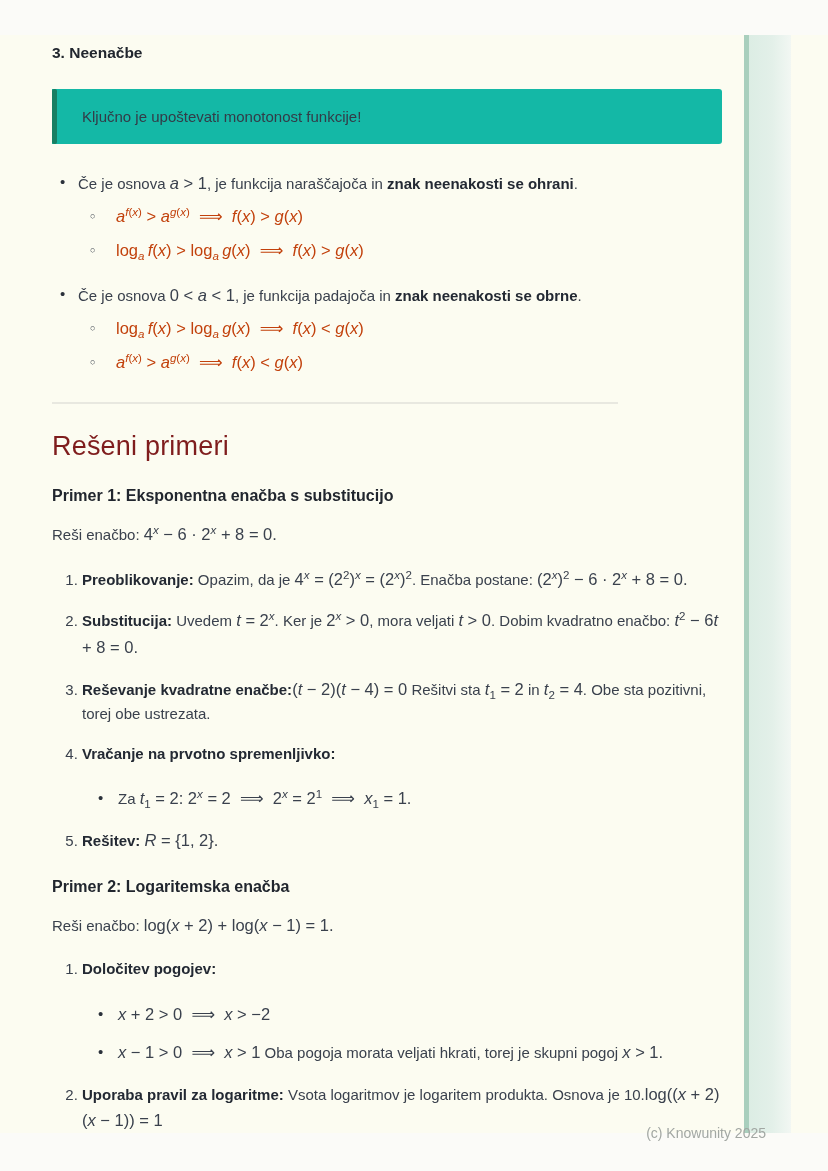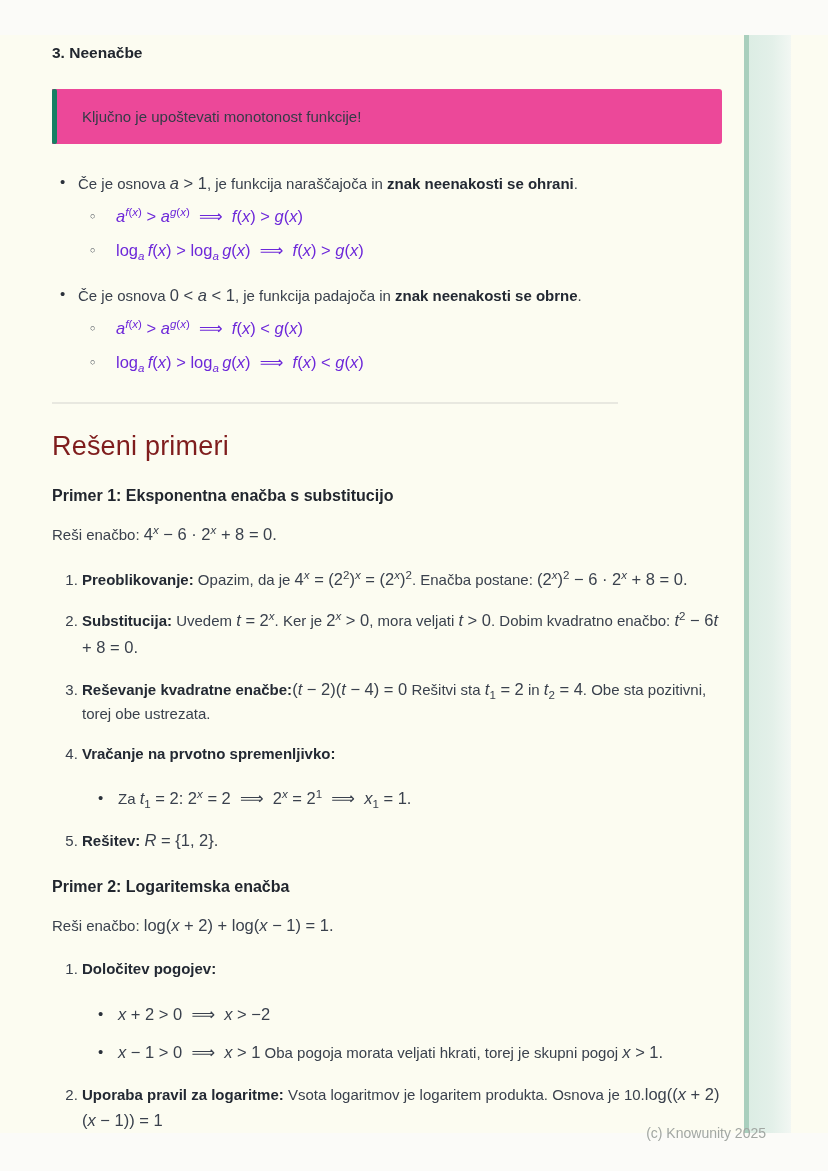--- a/index.html
+++ b/index.html
@@ -23,35 +23,35 @@
     background:#a9cfbd;
   }
   .content{
     position:absolute;left:52px;top:35px;width:670px;
   }
   h3.section-title{
     margin:9px 0 0 0;font-size:15.5px;font-weight:700;color:#21262e;
   }
   .callout{
     margin-top:27px;display:flex;align-items:stretch;
-    background:#ec4899;border-radius:0 3px 3px 0;
+    background:#14b8a6;border-radius:0 3px 3px 0;
   }
   .callout-bar{width:5px;background:#177f63;flex:0 0 5px;border-radius:2px;}
   .callout-body{padding:19px 20px 19px 25px;font-size:15px;color:#333b47;}
   ul.rules{list-style:none;margin:27px 0 0 0;padding:0;}
   li.rule{margin-bottom:23px;}
   .rule-intro{
     position:relative;padding-left:26px;font-size:15px;line-height:1.5;color:#3a414d;
   }
   .rule-intro::before{
     content:"•";position:absolute;left:8px;top:0;color:#2b313b;font-size:15px;
   }
   ul.sub-formulas{list-style:none;margin:11px 0 0 38px;padding:0;}
   ul.sub-formulas li{
-    position:relative;padding-left:26px;margin-bottom:15px;font-size:15px;color:#6d28d9;
+    position:relative;padding-left:26px;margin-bottom:15px;font-size:15px;color:#c2410c;
   }
   ul.sub-formulas li::before{
     content:"○";position:absolute;left:0;top:4px;font-size:9px;color:#3a414d;
   }
   .m{font-family:Liberation Sans, sans-serif;font-size:16.5px;}
   .m sup{font-size:70%;line-height:0;}
   .m sub{font-size:70%;line-height:0;}
   hr.divider{
     border:none;border-top:2px solid #e8e8e0;width:566px;margin:30px 0 0 0;
   }
@@ -94,22 +94,22 @@
     <li class="rule">
       <div class="rule-intro">Če je osnova <span class="m"><i>a</i> &gt; 1</span>, je funkcija naraščajoča in <b>znak neenakosti se ohrani</b>.</div>
       <ul class="sub-formulas">
         <li><span class="m"><i>a</i><sup><i>f</i>(<i>x</i>)</sup> &gt; <i>a</i><sup><i>g</i>(<i>x</i>)</sup>&nbsp;&nbsp;⟹&nbsp;&nbsp;<i>f</i>(<i>x</i>) &gt; <i>g</i>(<i>x</i>)</span></li>
         <li><span class="m">log<sub><i>a</i></sub> <i>f</i>(<i>x</i>) &gt; log<sub><i>a</i></sub> <i>g</i>(<i>x</i>)&nbsp;&nbsp;⟹&nbsp;&nbsp;<i>f</i>(<i>x</i>) &gt; <i>g</i>(<i>x</i>)</span></li>
       </ul>
     </li>
     <li class="rule">
       <div class="rule-intro">Če je osnova <span class="m">0 &lt; <i>a</i> &lt; 1</span>, je funkcija padajoča in <b>znak neenakosti se obrne</b>.</div>
       <ul class="sub-formulas">
+        <li><span class="m">log<sub><i>a</i></sub> <i>f</i>(<i>x</i>) &gt; log<sub><i>a</i></sub> <i>g</i>(<i>x</i>)&nbsp;&nbsp;⟹&nbsp;&nbsp;<i>f</i>(<i>x</i>) &lt; <i>g</i>(<i>x</i>)</span></li>
         <li><span class="m"><i>a</i><sup><i>f</i>(<i>x</i>)</sup> &gt; <i>a</i><sup><i>g</i>(<i>x</i>)</sup>&nbsp;&nbsp;⟹&nbsp;&nbsp;<i>f</i>(<i>x</i>) &lt; <i>g</i>(<i>x</i>)</span></li>
-        <li><span class="m">log<sub><i>a</i></sub> <i>f</i>(<i>x</i>) &gt; log<sub><i>a</i></sub> <i>g</i>(<i>x</i>)&nbsp;&nbsp;⟹&nbsp;&nbsp;<i>f</i>(<i>x</i>) &lt; <i>g</i>(<i>x</i>)</span></li>
       </ul>
     </li>
   </ul>
 
   <hr class="divider">
 
   <h1 class="examples-heading">Rešeni primeri</h1>
 
   <h4 class="example-title">Primer 1: Eksponentna enačba s substitucijo</h4>
   <p class="problem">Reši enačbo: <span class="m">4<sup><i>x</i></sup> − 6 · 2<sup><i>x</i></sup> + 8 = 0.</span></p>

